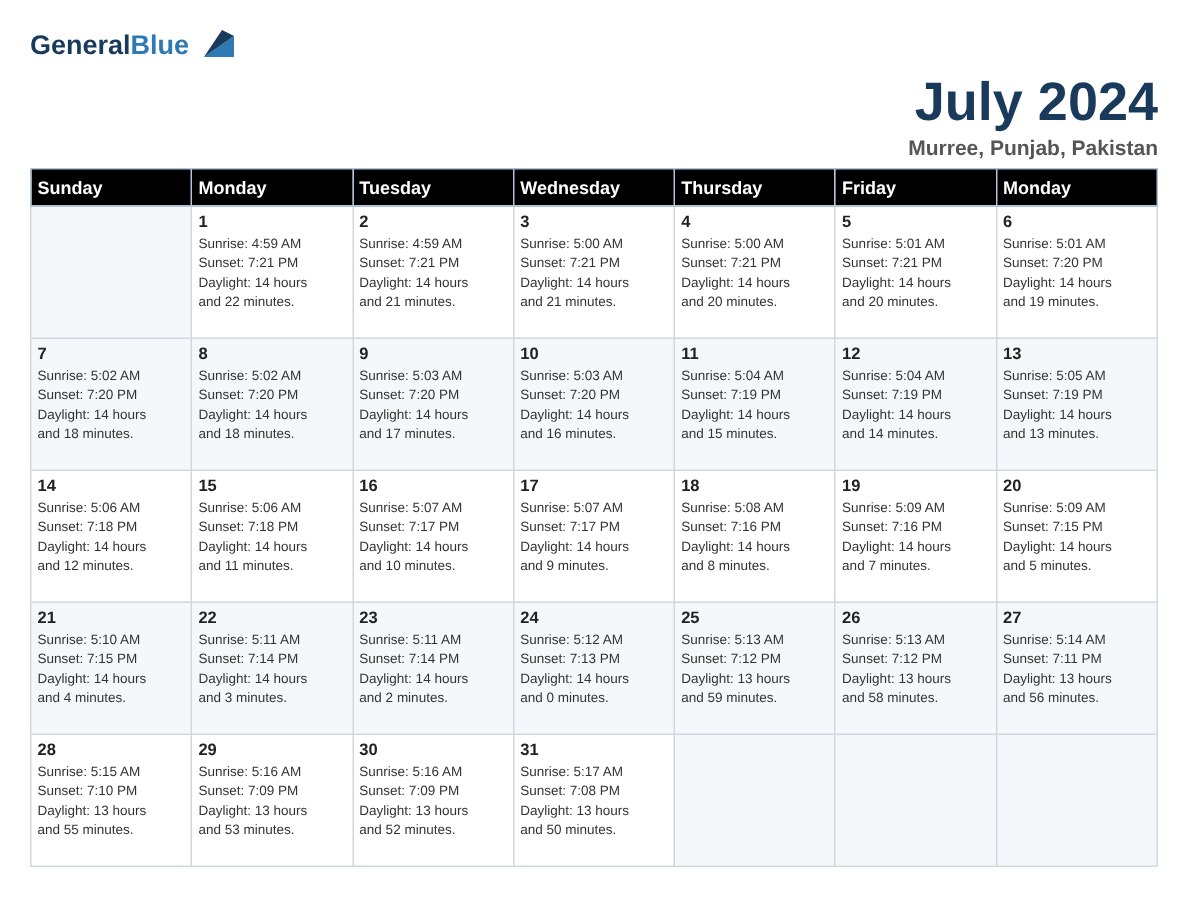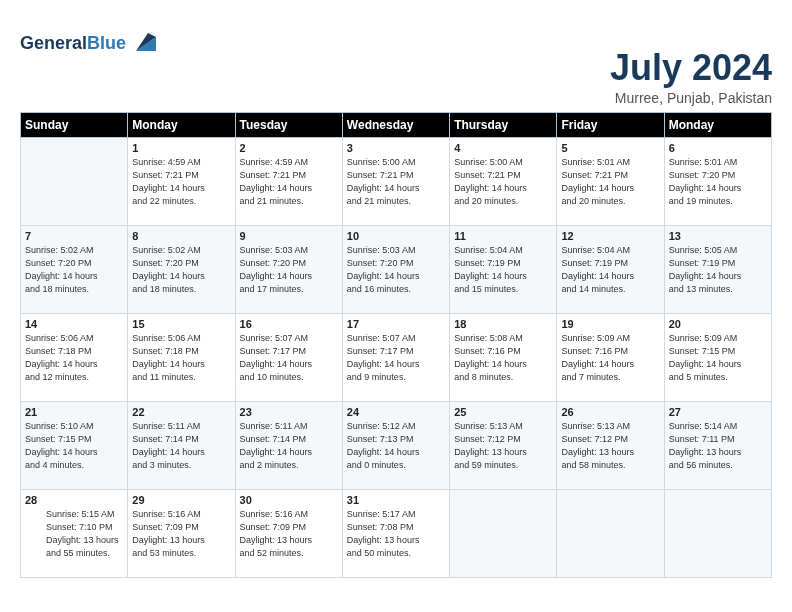--- a/index.html
+++ b/index.html
@@ -15,36 +15,36 @@
     }
     .header-row {
       display: flex;
       justify-content: space-between;
       align-items: flex-start;
       margin-bottom: 6px;
     }
     .logo {
       display: flex;
       align-items: flex-end;
-      margin-top: 13px;
     }
     .title-block {
       text-align: right;
       margin-top: 32px;
     }
     .month-title {
       font-size: 36px;
       font-weight: bold;
       color: #1a3a5c;
       line-height: 1.1;
     }
     .location {
       font-size: 14px;
       color: #555;
       margin-top: 2px;
+      font-weight: bold;
     }
     table {
       width: 100%;
       border-collapse: collapse;
       table-layout: fixed;
     }
     thead tr th {
       background-color: #000000;
       color: #fff;
       font-size: 12px;
@@ -311,21 +311,21 @@
             <span class="day-num">27</span>
             <div class="day-info" style="white-space: pre-line;">Sunrise: 5:14 AM
 Sunset: 7:11 PM
 Daylight: 13 hours
 and 56 minutes.</div>
           </td>
         </tr>
         <tr>
           <td>
             <span class="day-num">28</span>
-            <div class="day-info" style="white-space: pre-line; margin-left: 21px;">Sunrise: 5:15 AM
+            <div class="day-info" style="white-space: pre-line;">Sunrise: 5:15 AM
 Sunset: 7:10 PM
 Daylight: 13 hours
 and 55 minutes.</div>
           </td>
           <td>
             <span class="day-num">29</span>
             <div class="day-info" style="white-space: pre-line;">Sunrise: 5:16 AM
 Sunset: 7:09 PM
 Daylight: 13 hours
 and 53 minutes.</div>

